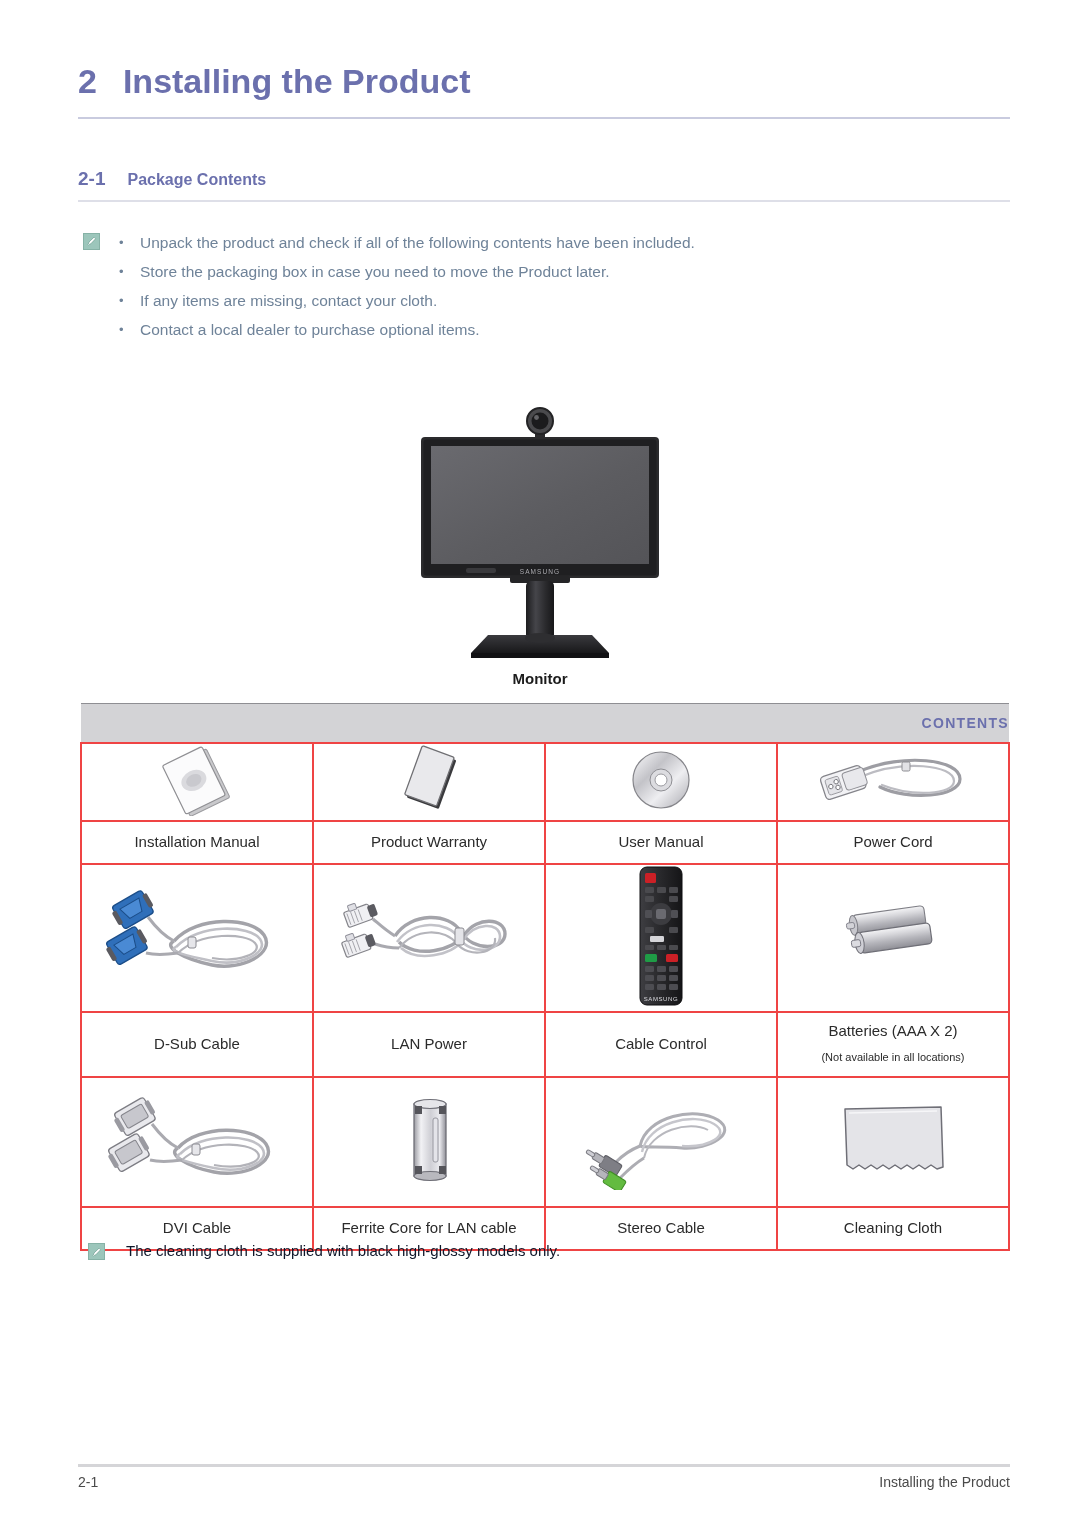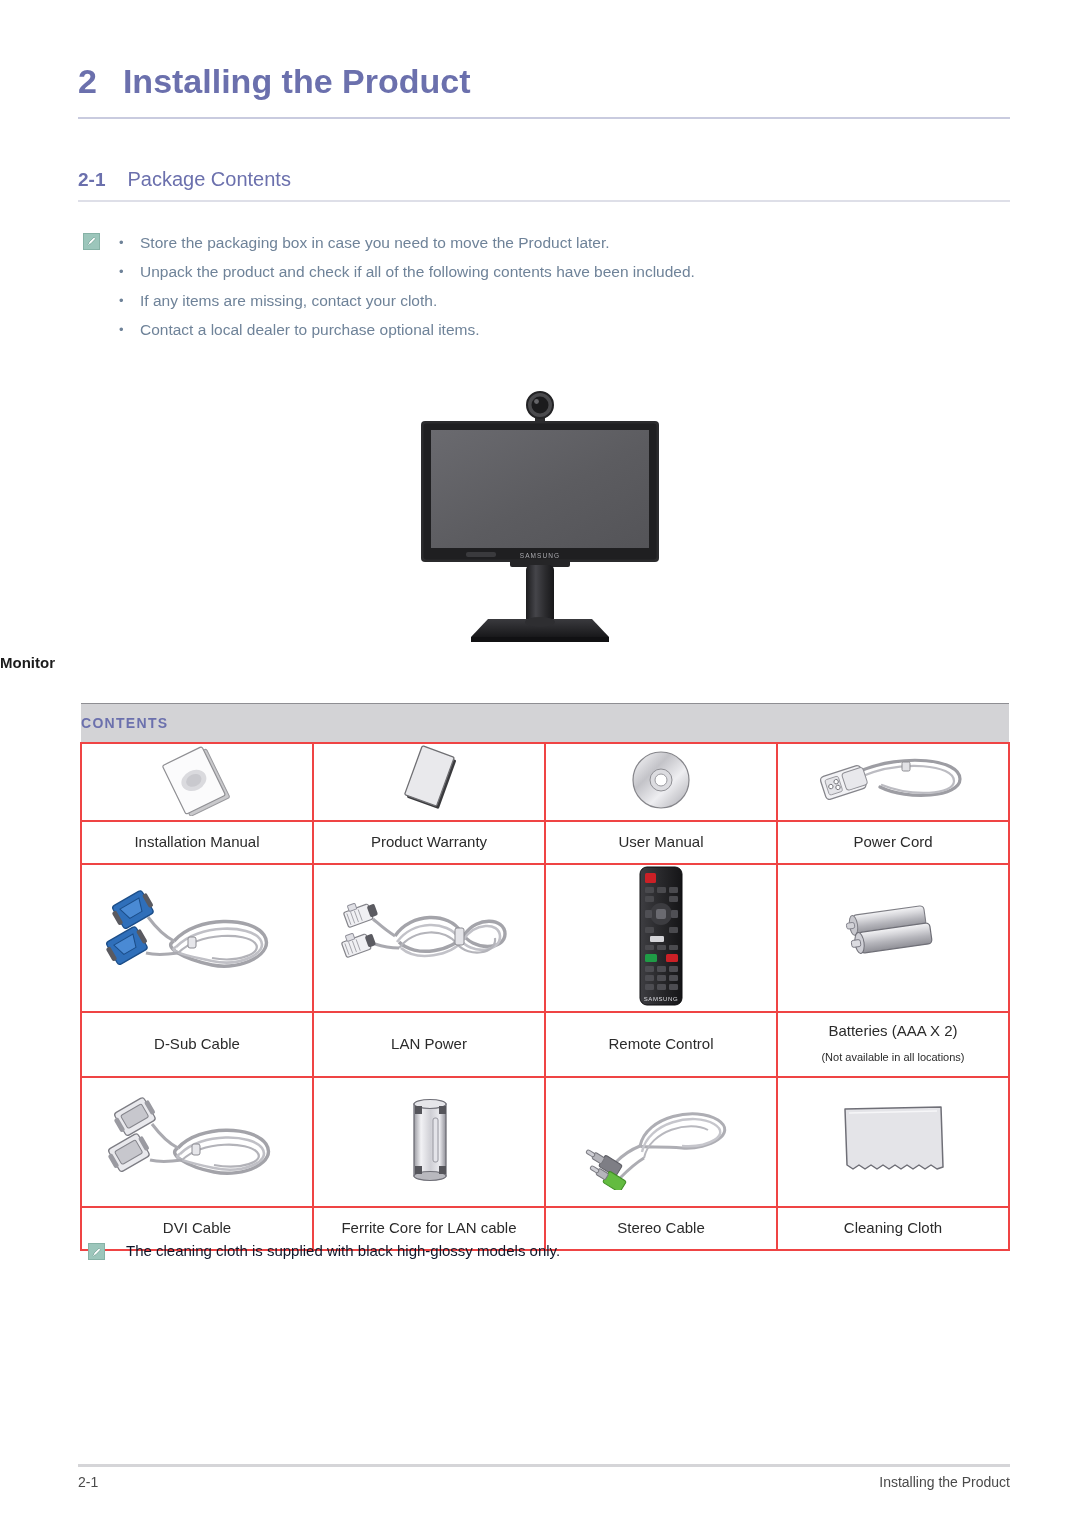--- a/index.html
+++ b/index.html
@@ -63,22 +63,22 @@
     display: flex;
     align-items: baseline;
     gap: 22px;
   }
   .section-num {
     font-size: 19px;
     font-weight: bold;
     color: #6b70ad;
   }
   .section-title {
-    font-size: 20px;
-    font-weight: normal;
+    font-size: 16px;
+    font-weight: bold;
     color: #6b70ad;
   }
   .section-rule {
     position: absolute;
     left: 78px;
     top: 200px;
     width: 932px;
     height: 2px;
     background: #dedfe8;
   }
@@ -120,22 +120,23 @@
     left: 41px;
     top: 0;
     font-size: 13px;
     color: #6f8399;
   }
 
   
   .hero {
     position: absolute;
     left: 0;
-    top: 388px;
+    top: 404px;
     width: 1080px;
+    text-align: center;
   }
   .monitor-wrap {
     position: relative;
     width: 260px;
     height: 260px;
     margin: 0 auto;
   }
   .hero-caption {
     margin-top: 6px;
     font-size: 15px;
@@ -154,21 +155,21 @@
   }
   .contents-table th.header-cell {
     background: #d3d3d6;
     border: 1px solid #8e8e93;
     border-left: none;
     border-right: none;
     color: #6b70ad;
     font-size: 14px;
     font-weight: bold;
     letter-spacing: 1.3px;
-    text-align: left;
+    text-align: right;
     padding: 11px 0 11px 0;
   }
   .contents-table td {
     border: 2px solid #ef4444;
     text-align: center;
     vertical-align: middle;
     padding: 0;
   }
   td.img-cell {
     height: 76px;
@@ -256,22 +257,22 @@
   <div class="section-rule"></div>
 
   <div class="note-block">
     <span class="note-icon">
       <svg width="15" height="15" viewBox="0 0 15 15">
         <path d="M4 11 L5 8 L10 3.2 L11.6 4.8 L6.8 9.8 Z" fill="#ffffff" stroke="#6d9d90" stroke-width="0.7"></path>
         <path d="M4 11 L5.3 10.6 L4.4 9.7 Z" fill="#e8f1ee"></path>
       </svg>
     </span>
     <ul class="bullet-list">
+      <li>Unpack the product and check if all of the following contents have been included.</li>
       <li>Store the packaging box in case you need to move the Product later.</li>
-      <li>Unpack the product and check if all of the following contents have been included.</li>
       <li>If any items are missing, contact your cloth.</li>
       <li>Contact a local dealer to purchase optional items.</li>
     </ul>
   </div>
 
   <div class="hero">
     <div class="monitor-wrap">
       <svg width="260" height="258" viewBox="0 0 260 258">
 
         <rect x="125" y="22" width="10" height="22" fill="#2c2c2e"></rect>
@@ -565,21 +566,21 @@
                 </g>
               </svg>
             </span>
           </div>
         </td>
       </tr>
 
       <tr>
         <td class="label-cell">D-Sub Cable</td>
         <td class="label-cell">LAN Power</td>
-        <td class="label-cell">Remote Control</td>
+        <td class="label-cell">Cable Control</td>
         <td class="label-cell">
           <span>Batteries (AAA X 2)</span>
           <span class="sub">(Not available in all locations)</span>
         </td>
       </tr>
 
       <tr>
         <td class="img-cell tall">
           <div class="cell-inner">
             <span>

